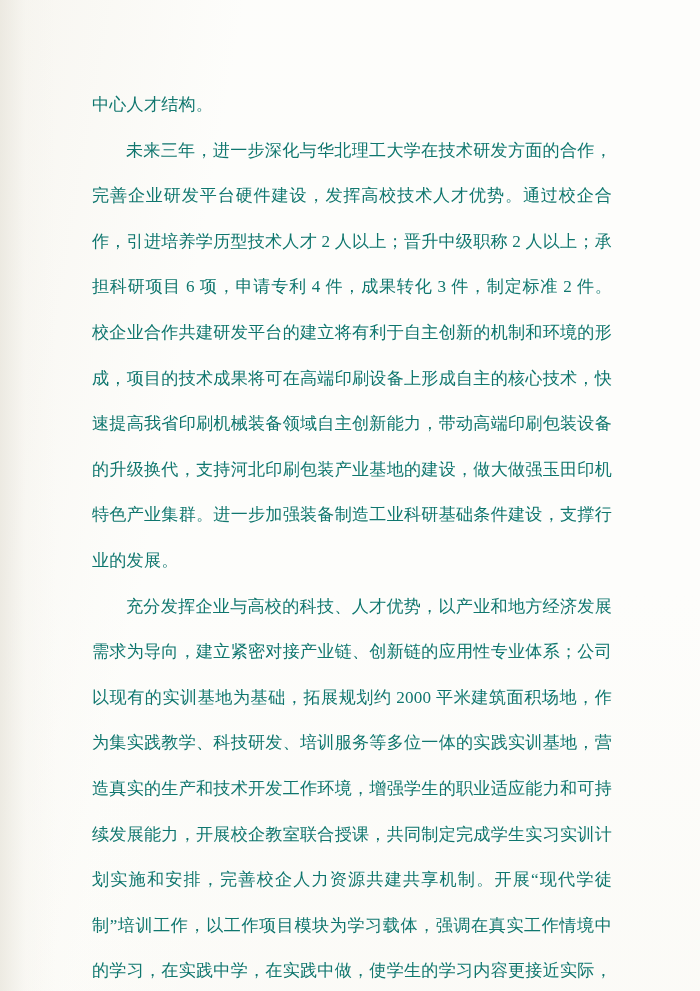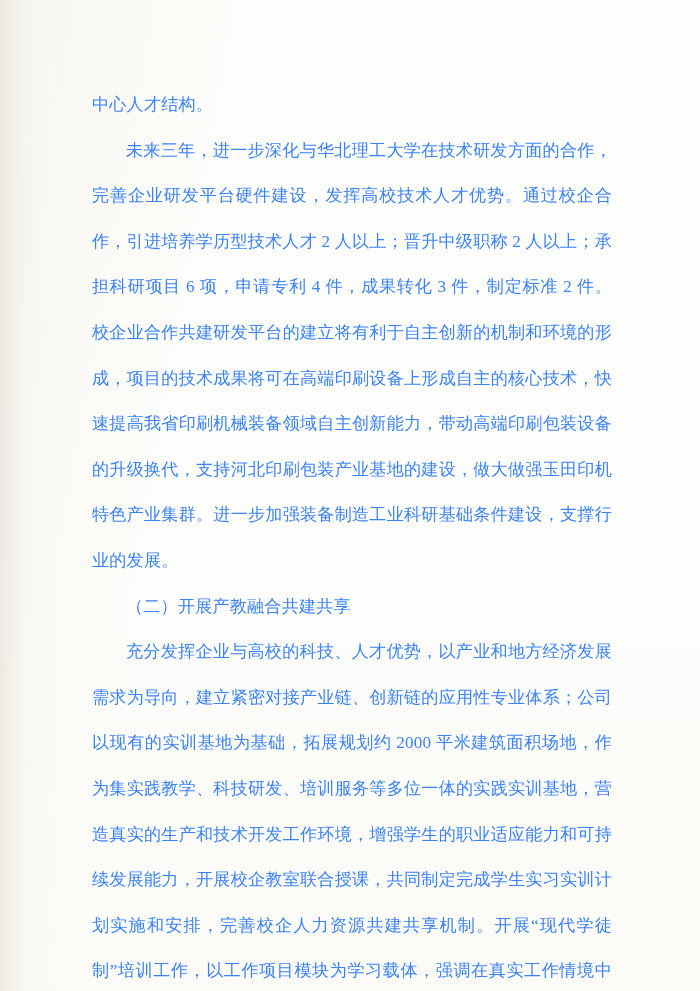--- a/index.html
+++ b/index.html
@@ -45,37 +45,36 @@
     width: 520px;
     color: #1b1b1b;
   }
   p.para {
     margin: 0 0 0.0px 0;
     font-size: 17.1px;
     line-height: 45.6px;
     text-align: justify;
     text-justify: inter-ideograph;
     letter-spacing: 0.2px;
-    color: #3b82f6;
+    color: #0f766e;
   }
   p.indent2 {
     text-indent: 34px;
   }
   p.noindent {
     text-indent: 0;
   }
 </style>
 </head>
 <body>
 
 <div id="page">
   <div id="doc-body">
 
     <p class="para noindent">中心人才结构。</p>
 
     <p class="para indent2">未来三年，进一步深化与华北理工大学在技术研发方面的合作，完善企业研发平台硬件建设，发挥高校技术人才优势。通过校企合作，引进培养学历型技术人才 2 人以上；晋升中级职称 2 人以上；承担科研项目 6 项，申请专利 4 件，成果转化 3 件，制定标准 2 件。校企业合作共建研发平台的建立将有利于自主创新的机制和环境的形成，项目的技术成果将可在高端印刷设备上形成自主的核心技术，快速提高我省印刷机械装备领域自主创新能力，带动高端印刷包装设备的升级换代，支持河北印刷包装产业基地的建设，做大做强玉田印机特色产业集群。进一步加强装备制造工业科研基础条件建设，支撑行业的发展。</p>
 
-    <p class="para indent2">（二）开展产教融合共建共享</p>
 
     <p class="para indent2">充分发挥企业与高校的科技、人才优势，以产业和地方经济发展需求为导向，建立紧密对接产业链、创新链的应用性专业体系；公司以现有的实训基地为基础，拓展规划约 2000 平米建筑面积场地，作为集实践教学、科技研发、培训服务等多位一体的实践实训基地，营造真实的生产和技术开发工作环境，增强学生的职业适应能力和可持续发展能力，开展校企教室联合授课，共同制定完成学生实习实训计划实施和安排，完善校企人力资源共建共享机制。开展“现代学徒制”培训工作，以工作项目模块为学习载体，强调在真实工作情境中的学习，在实践中学，在实践中做，使学生的学习内容更接近实际，实现在人才培养、技术创新性、就业创业、社会服务以及文化传承等方面的无缝对接。不断改善学员的薪酬福利待遇，为学员做好职业生涯规划，加强与学校、学</p>
 
   </div>
 </div>
 
 </body></html>

